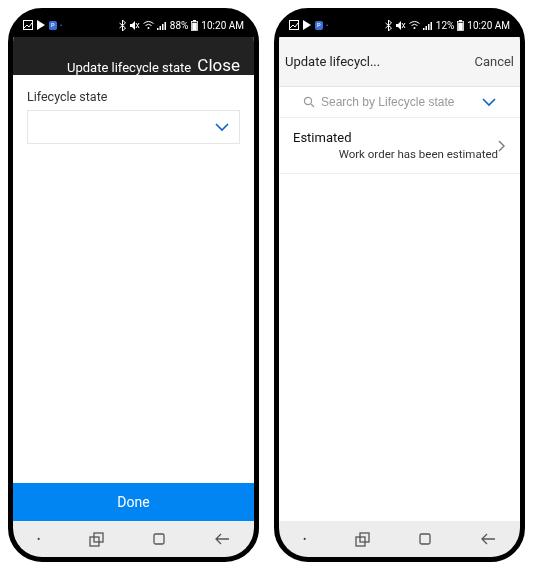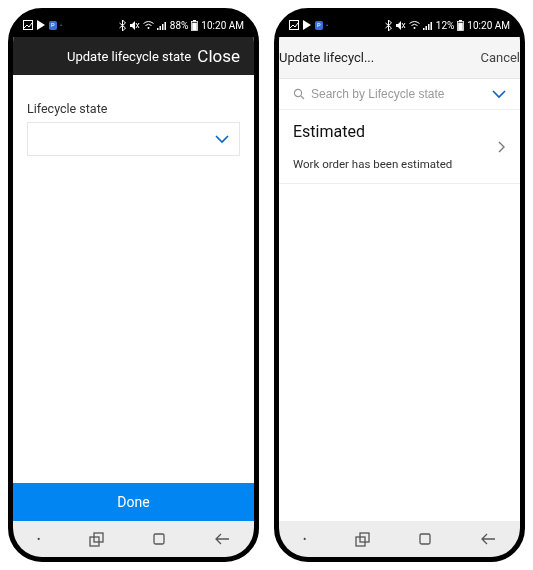--- a/index.html
+++ b/index.html
@@ -52,82 +52,82 @@
     display: flex;
     flex-direction: column;
     overflow: hidden;
   }
   
   .hdr-dark {
     background: #222;
     color: #fff;
     height: 38px;
     display: flex;
-    align-items: center;
+    align-items: flex-end;
     justify-content: space-between;
     padding: 0 14px;
     font-size: 13px;
   }
   .hdr-dark .title { flex: 1; text-align: center; }
   .hdr-dark .close { font-size: 17px; }
   
   .hdr-light {
     background: #f5f5f5;
     color: #222;
-    height: 42px;
+    height: 50px;
     display: flex;
     align-items: center;
     justify-content: space-between;
-    padding: 0 0;
+    padding: 0 6px;
     font-size: 13px;
     border-bottom: 1px solid #e5e5e5;
   }
   .hdr-light .title { flex: 1; }
   .hdr-light .cancel { font-size: 13px; color: #444; text-align: right; }
   
   .content { flex: 1; background: #fff; padding: 10px 14px 0 14px; }
-  .field-label { font-size: 12.5px; color: #333; margin-bottom: 6px; margin-top: 16px; }
+  .field-label { font-size: 12.5px; color: #333; margin-bottom: 6px; margin-top: 4px; }
   .dropdown {
     border: 1px solid #e6e6e6;
     height: 34px;
     display: flex;
     align-items: center;
     justify-content: flex-end;
     padding: 0 10px;
     background: #fff;
   }
   .chev-blue svg { stroke: #0a64c2; }
   
   .search-row {
     border-bottom: 1px solid #eee;
     display: flex;
     align-items: center;
-    padding: 8px 14px;
+    padding: 8px 24px;
     gap: 6px;
     font-size: 12px;
     color: #888;
   }
   .search-row input {
     flex: 1;
     border: none;
     outline: none;
     font-size: 12px;
     color: #333;
     background: transparent;
   }
   .search-row input::placeholder { color: #999; }
   .item-row {
     display: flex;
     align-items: center;
     padding: 12px 14px;
     border-bottom: 1px solid #eee;
   }
   .item-text { flex: 1; }
-  .item-title { font-size: 16px; color: #111; margin-bottom: 16px; }
-  .item-sub { font-size: 11.5px; color: #333; }
+  .item-title { font-size: 13px; color: #111; margin-bottom: 2px; }
+  .item-sub { font-size: 11.5px; color: #333; text-align: right; }
   
   .done-btn {
     background: #0085f2;
     color: #fff;
     text-align: center;
     font-size: 14px;
     padding: 11px 0;
   }
   
   .navbar {

